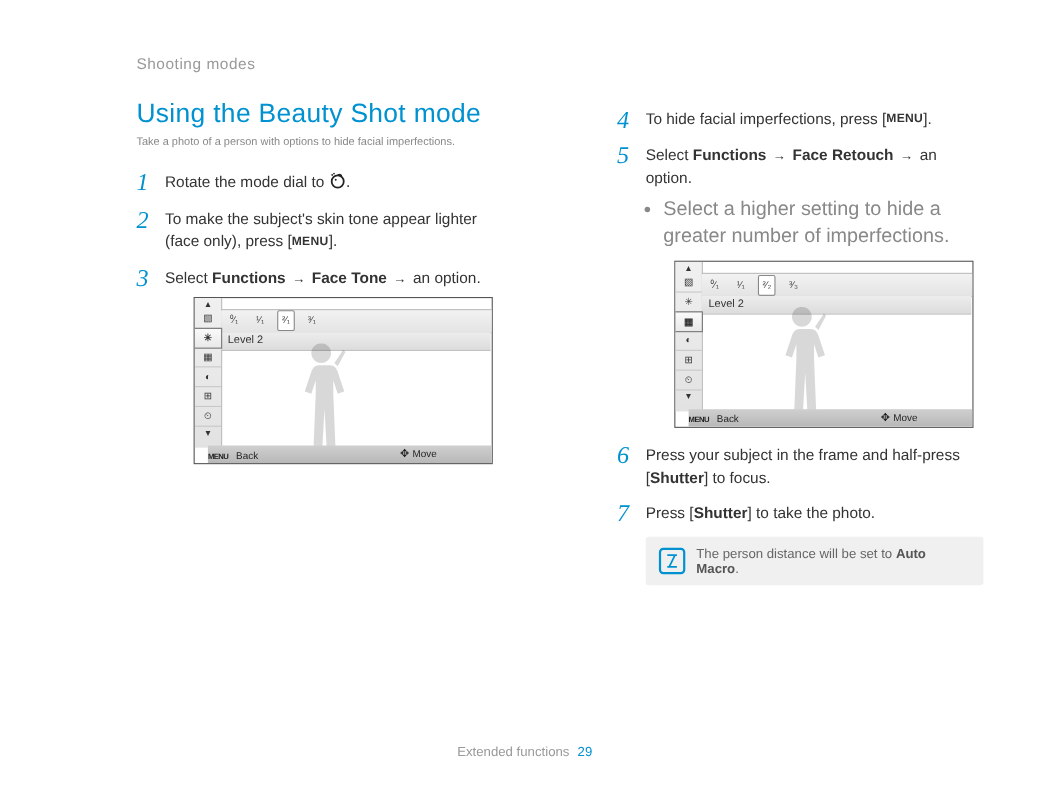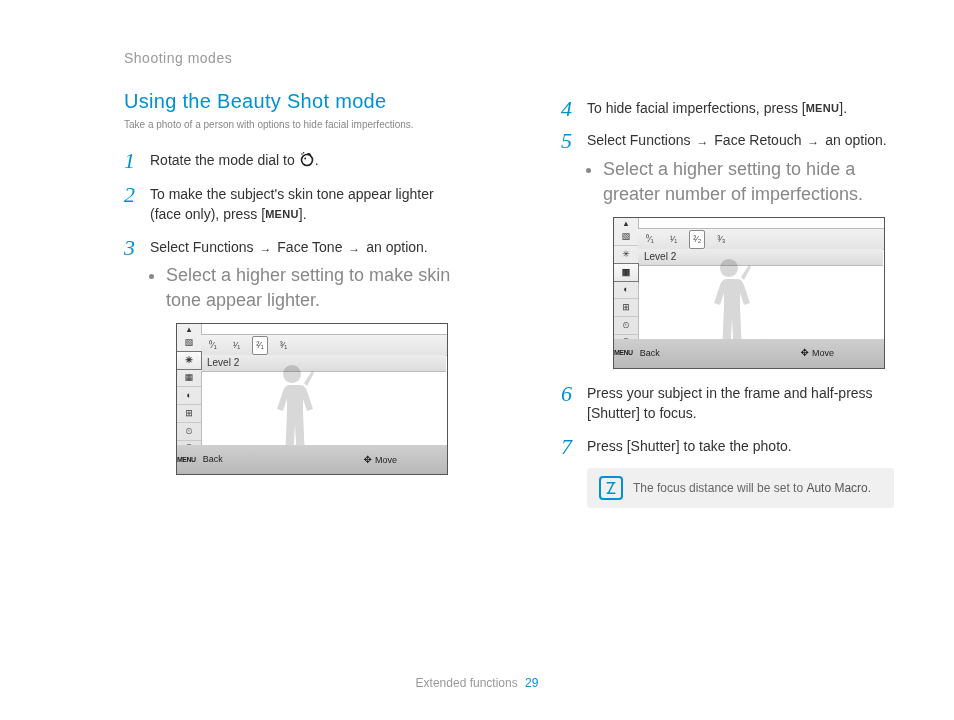--- a/index.html
+++ b/index.html
@@ -26,21 +26,21 @@
   }
   .section-header {
     color: #999;
     font-size: 14px;
     font-weight: 300;
     letter-spacing: 0.5px;
     margin-bottom: 24px;
   }
   .heading {
     color: #0091d0;
-    font-size: 20px;
+    font-size: 24px;
     font-weight: 300;
     margin: 0 0 6px 0;
     letter-spacing: 0.3px;
   }
   .subtitle {
     color: #888;
     font-size: 10px;
     font-weight: 300;
     margin: 0 0 20px 0;
   }
@@ -74,21 +74,21 @@
   ol.steps > li.n4::before { content: "4"; }
   ol.steps > li.n5::before { content: "5"; }
   ol.steps > li.n6::before { content: "6"; }
   ol.steps > li.n7::before { content: "7"; }
   .menu-label {
     font-weight: bold;
     font-size: 11px;
     letter-spacing: 0.3px;
     vertical-align: middle;
   }
-  .bold { font-weight: normal; }
+  .bold { font-weight: bold; }
   .arrow { font-size: 12px; color: #333; margin: 0 2px;}
   ul.sub {
     list-style: disc;
     margin: 6px 0 10px 16px;
     padding: 0;
     color: #888;
     font-size: 18px;
     font-weight: 300;
   }
   ul.sub li { line-height: 1.4; }
@@ -165,26 +165,26 @@
     height: 16px;
     background: linear-gradient(#ededed,#dcdcdc);
     border-bottom: 1px solid #bbb;
     font-size: 10px;
     line-height: 16px;
     padding-left: 6px;
     color: #333;
   }
   .cam-footer {
     position: absolute;
-    left: 0; right: 0; bottom: 0;
-    height: 29px;
+    left: 12px; right: 0; bottom: 0;
+    height: 16px;
     background: linear-gradient(#cfcfcf,#b8b8b8);
     font-size: 9px;
     display: flex;
-    align-items: center;
+    align-items: flex-end;
     color: #222;
   }
   .cam-footer .ftxt { margin-left: 4px; }
   .cam-footer .fmove { margin-left: auto; margin-right: 50px;}
   .cam-footer .ficon { font-weight: bold; font-size: 7px; letter-spacing: -0.5px; margin-right: 3px;}
   .cam-footer .fmicon { margin-right: 3px; font-size: 10px;}
   .cam-silhouette {
     position: absolute;
     left: 90px;
     bottom: 14px;
@@ -260,23 +260,20 @@
 
       <li>
         <span>To make the subject's skin tone appear lighter (face only), press [</span><span class="menu-label">MENU</span><span>].</span>
       </li>
 
       <li>
         <span>Select </span><span class="bold">Functions</span>
         <span class="arrow">→</span>
         <span class="bold">Face Tone</span>
         <span class="arrow">→</span><span> an option.</span>
-        <ul class="sub">
-            <li>Select a higher setting to make skin tone appear lighter.</li>
-          </ul>
 
         
         <div class="cam-box">
           <div class="cam-sidebar">
             <div class="up">▴</div>
             <div class="itm">▧</div>
             <div class="itm sel">✳</div>
             <div class="itm">▦</div>
             <div class="itm">◐</div>
             <div class="itm">⊞</div>
@@ -357,21 +354,21 @@
       </li>
     </ol>
 
     <div class="note-box">
       <span class="note-icon">
         <svg viewBox="0 0 16 16">
             <path fill="none" stroke="#0091d0" stroke-width="1.8" d="M3 2 L13 2 M11 2 L5 14 M3 14 L13 14"></path>
           </svg>
       </span>
       <span>
-        <span>The focus distance will be set to </span><span class="bold" style="color:#555">Auto Macro</span><span>.</span>
+        <span>The person distance will be set to </span><span class="bold" style="color:#555">Auto Macro</span><span>.</span>
       </span>
     </div>
   </div>
 </div>
 
 <div class="footer">
   <span>Extended functions</span>
   <span class="pg">29</span>
 </div>
 

